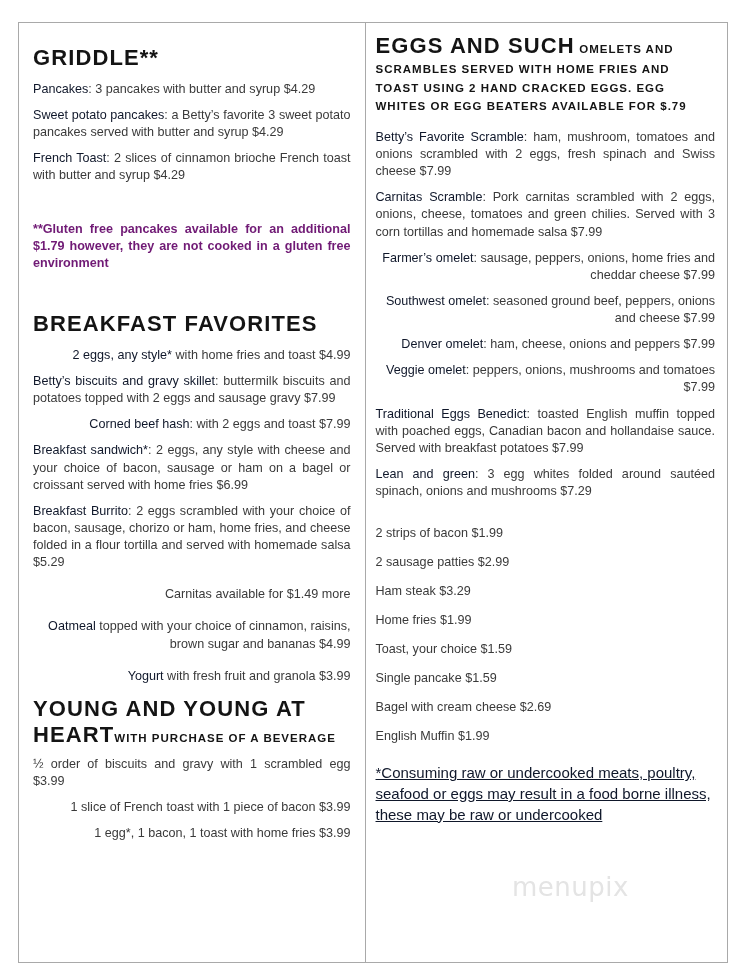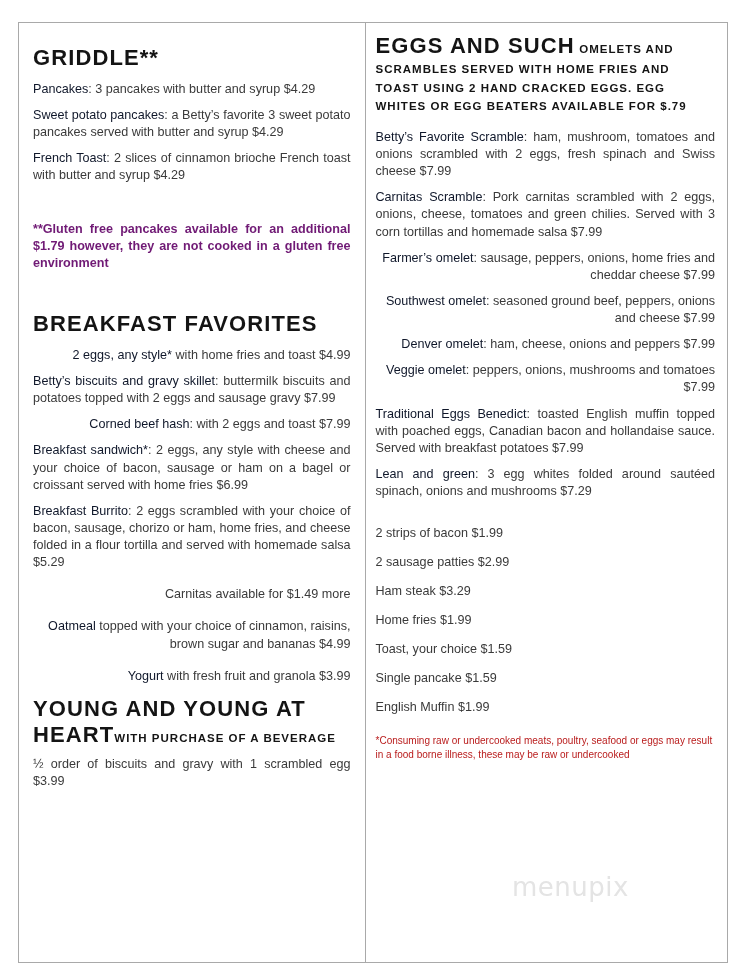--- a/index.html
+++ b/index.html
@@ -89,24 +89,25 @@
     margin-top: 36px;
   }
   .gap-lg { height: 18px; }
   .extras-item {
     font-size: 12.6px;
     line-height: 1.35;
     margin: 0 0 12px 0;
     color: #3a3a3a;
   }
   .disclaimer {
-    font-size: 10px;
+    font-size: 15px;
     line-height: 1.38;
-    color: #b91c1c;
+    color: #0f172a;
     margin: 0;
+    text-decoration: underline;
   }
   #watermark {
     position: absolute;
     left: 512px;
     top: 872px;
     font-size: 26px;
     letter-spacing: 0.5px;
     color: #e4e4e4;
     font-family: "DejaVu Sans", sans-serif;
     pointer-events: none;
@@ -165,21 +166,23 @@
 
       <div class="spacer-2"></div>
 
       <div class="heading-block">
         <span class="section-heading">YOUNG AND YOUNG AT HEART</span><span class="heading-sub">WITH PURCHASE OF A BEVERAGE</span>
       </div>
 
 
       <p class="item">½ order of biscuits and gravy with 1 scrambled egg $3.99</p>
 
-
+      <p class="item nojust">1 slice of French toast with 1 piece of bacon $3.99</p>
+
+      <p class="item nojust">1 egg*, 1 bacon, 1 toast with home fries $3.99</p>
 
     </div>
 
     <div class="column col-right">
 
       <div class="heading-block">
         <span class="section-heading">EGGS AND SUCH</span> <span class="heading-sub">OMELETS AND SCRAMBLES SERVED WITH HOME FRIES AND TOAST USING 2 HAND CRACKED EGGS. EGG WHITES OR EGG BEATERS AVAILABLE FOR $.79</span>
       </div>
 
       <div class="spacer-6"></div>
@@ -204,20 +207,21 @@
 
 
       <div class="spacer-14"></div>
 
       <p class="extras-item">2 strips of bacon $1.99</p>
       <p class="extras-item">2 sausage patties $2.99</p>
       <p class="extras-item">Ham steak $3.29</p>
       <p class="extras-item">Home fries $1.99</p>
       <p class="extras-item">Toast, your choice $1.59</p>
       <p class="extras-item">Single pancake $1.59</p>
+      <p class="extras-item">Bagel with cream cheese $2.69</p>
       <p class="extras-item">English Muffin $1.99</p>
 
       <div class="spacer-6"></div>
 
       <p class="disclaimer">*Consuming raw or undercooked meats, poultry, seafood or eggs may result in a food borne illness, these may be raw or undercooked</p>
 
     </div>
   </div>
 
   <div id="watermark">menupix</div>

